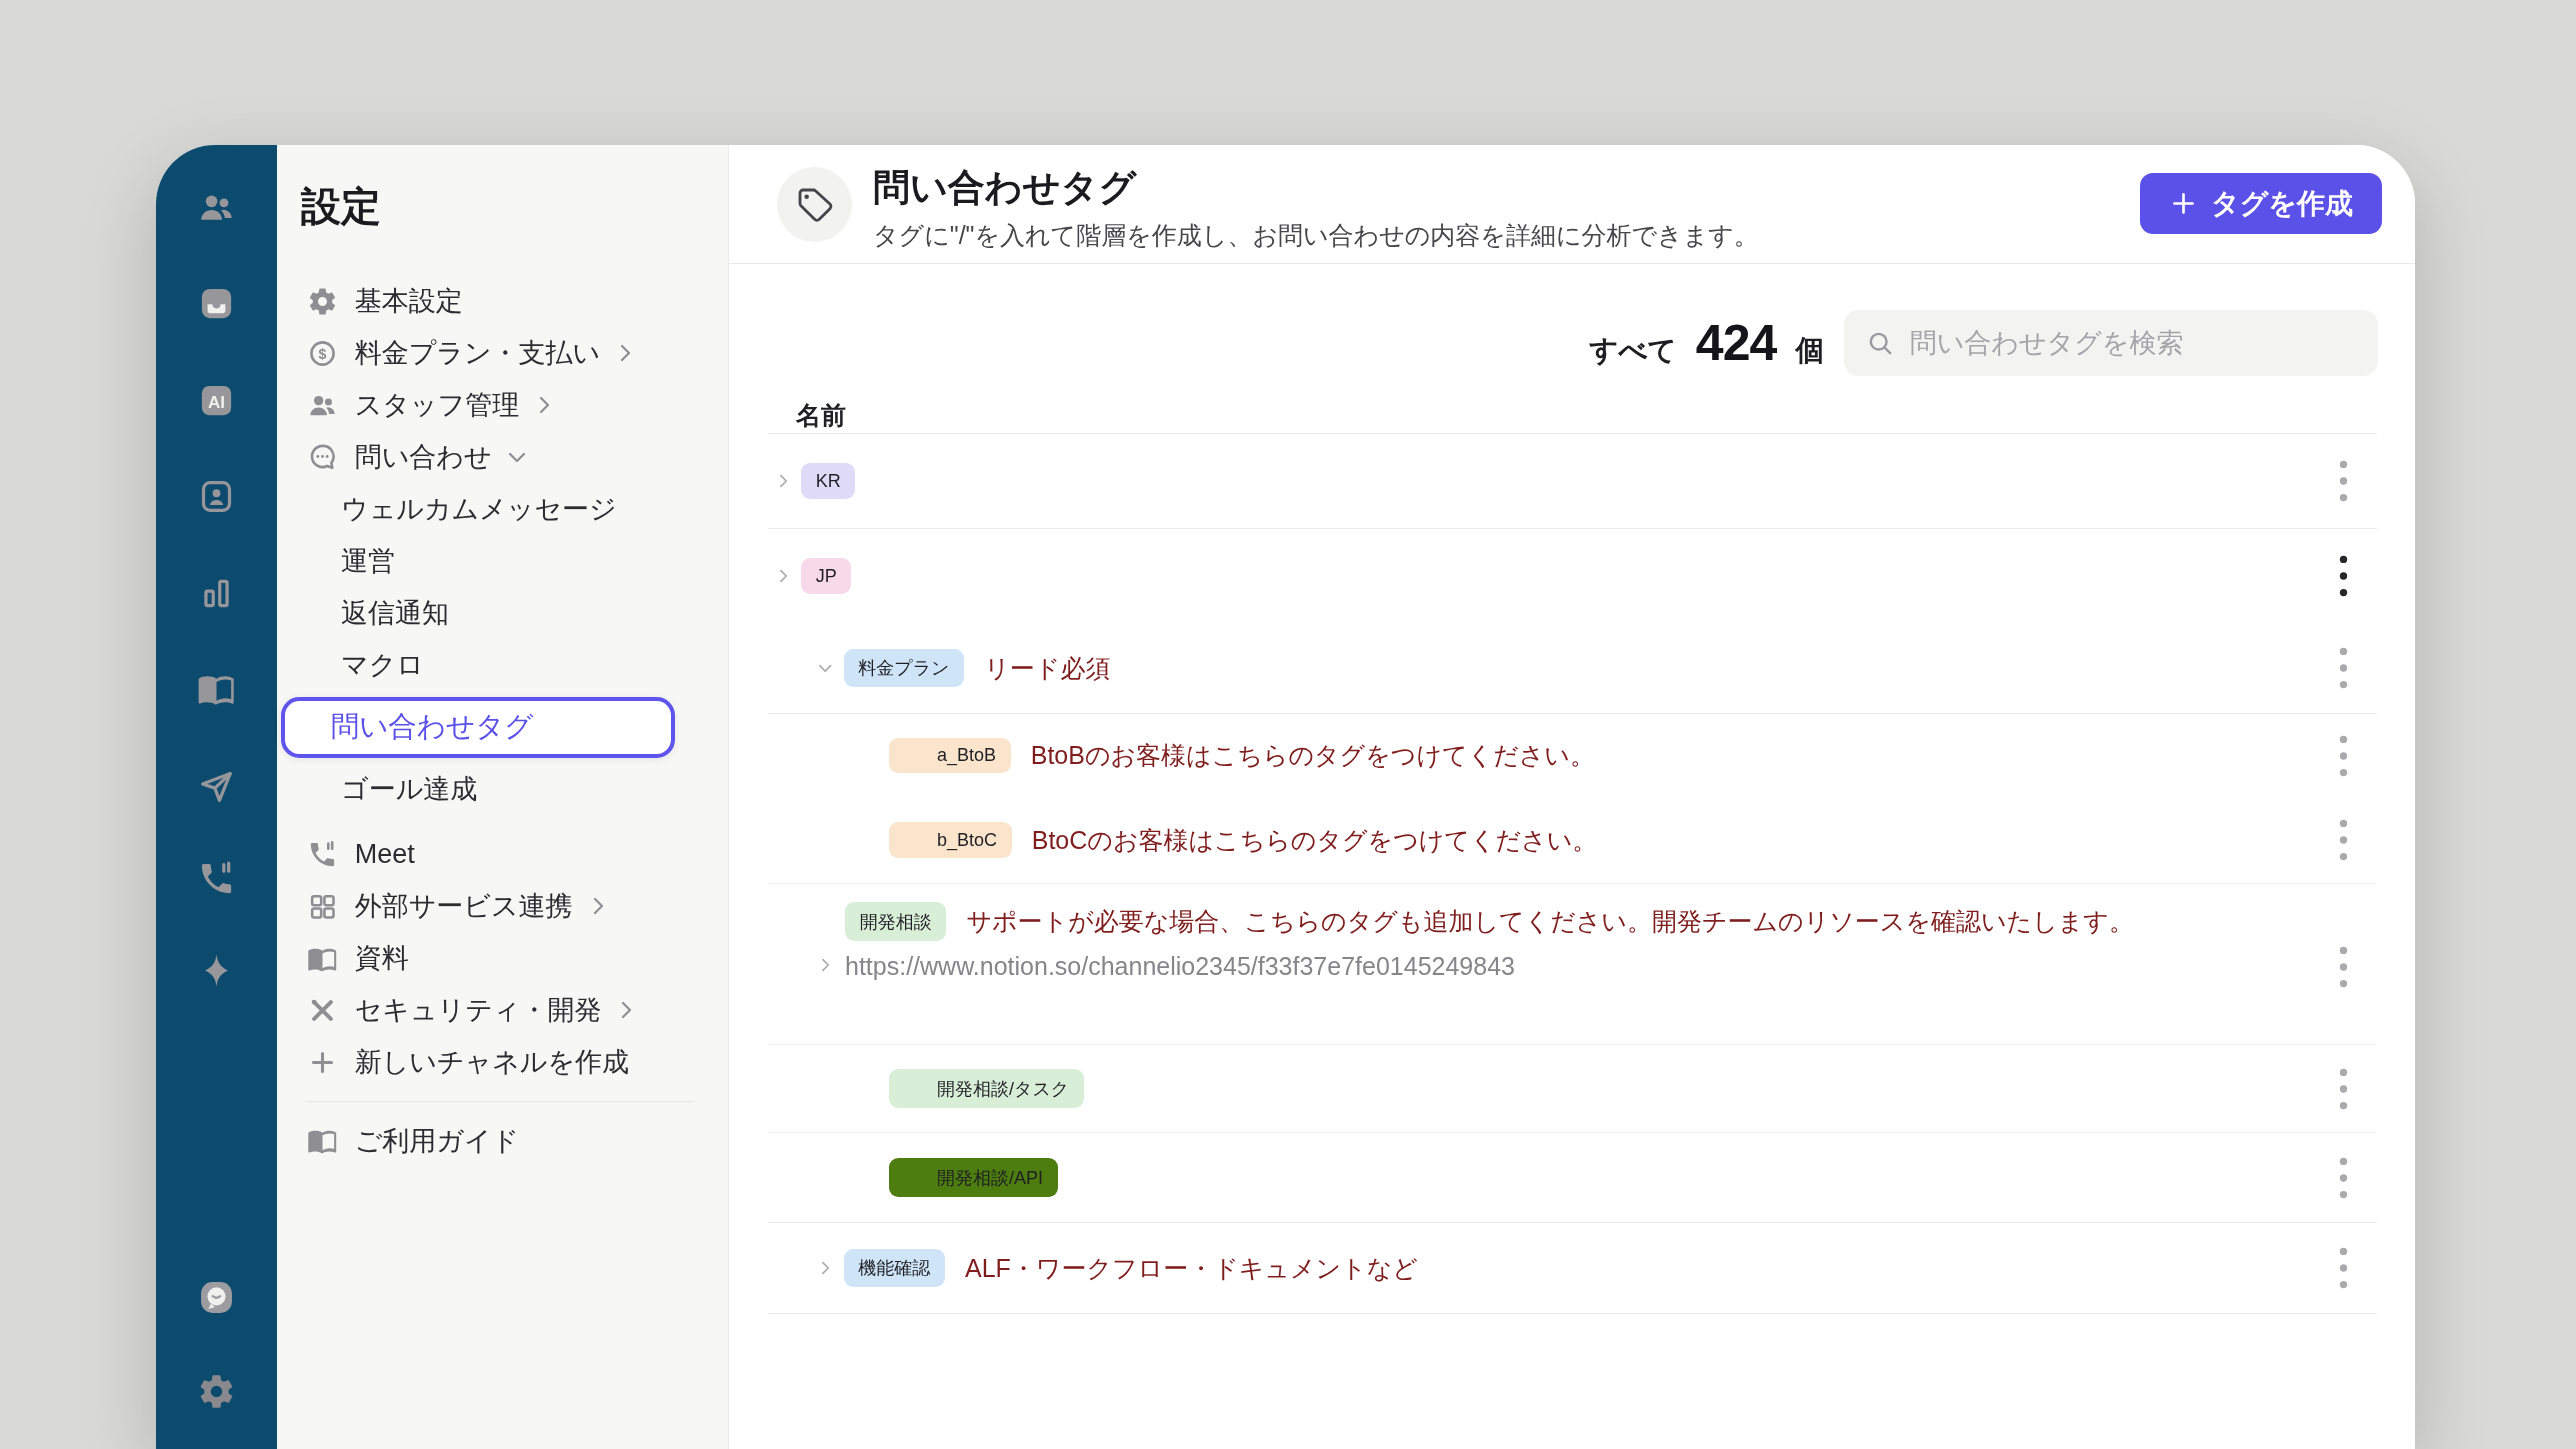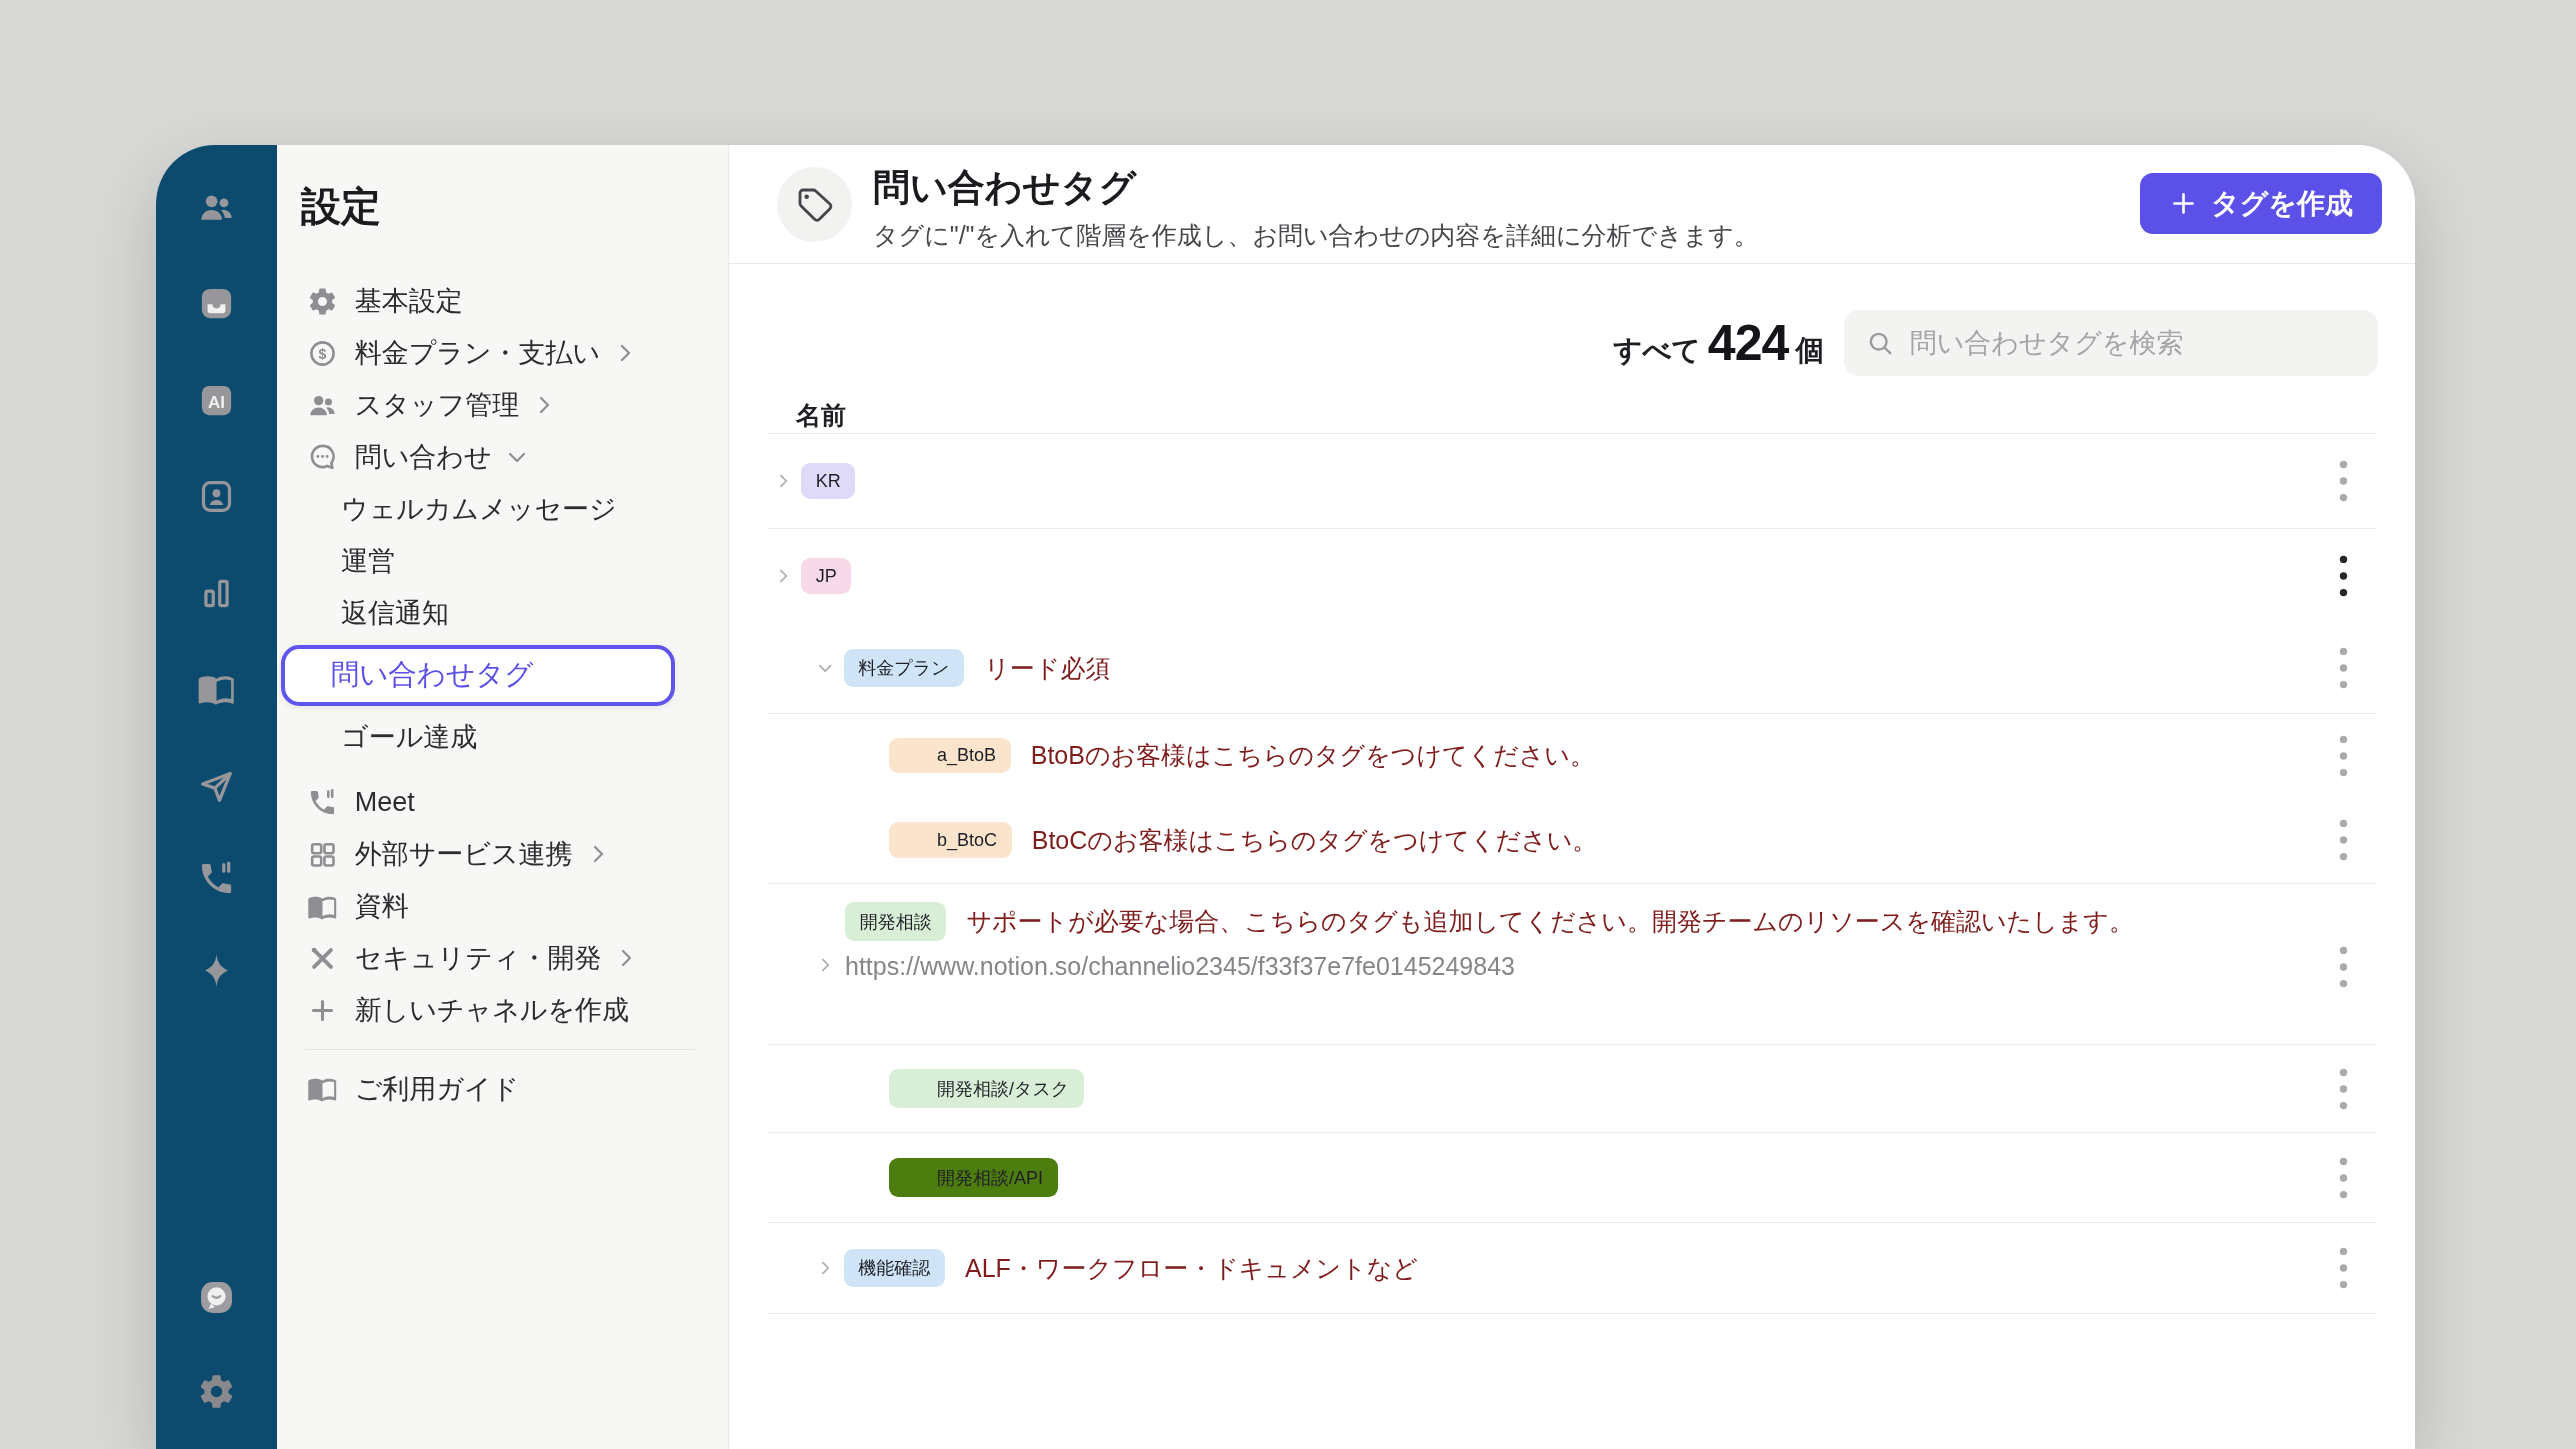--- a/index.html
+++ b/index.html
@@ -48,21 +48,21 @@
            background:#F2F2F1; display:flex; align-items:center; justify-content:center; color:#45454B; }
   .hicon svg { width:40px; height:40px; }
   .htitle { position:absolute; left:144px; top:18.4px; font-size:37px; font-weight:700; color:#1A1A1F; }
   .hsub { position:absolute; left:144px; top:74px; font-size:25px; color:#46464B; }
   .create-btn { position:absolute; right:33px; top:28px; height:61px; padding:0 29px;
                 background:#5B51E8; border:none; border-radius:13px; color:#fff;
                 font-size:28px; font-weight:700; font-family:inherit;
                 display:flex; align-items:center; gap:13px; cursor:pointer; }
   .create-btn svg { width:29px; height:29px; }
   .toolbar { position:absolute; top:165px; right:37px; display:flex; align-items:center; gap:20px; }
-  .count { display:flex; align-items:baseline; gap:7px; white-space:nowrap; }
+  .count { display:flex; align-items:baseline; gap:19px; white-space:nowrap; }
   .count .cp { font-size:28.5px; font-weight:700; color:#1E1E23; }
   .count .cn { font-size:50px; font-weight:800; color:#141419; letter-spacing:-0.9px; }
   .count .cu { font-size:28.5px; font-weight:700; color:#1E1E23; }
   .search { width:534px; height:66px; background:#F3F3F1; border-radius:14.7px;
             display:flex; align-items:center; gap:14.7px; padding:0 22px; }
   .search svg { width:29px; height:29px; color:#9A9A9F; flex:none; }
   .search input { flex:1; border:none; outline:none; background:transparent;
                   font-size:27px; color:#4A4A4F; font-family:inherit; }
   .search input::placeholder { color:#A4A4A9; }
   
@@ -259,20 +259,23 @@
 
       <div class="mi sub">
           <span>ウェルカムメッセージ</span>
         </div>
       <div class="mi sub">
           <span>運営</span>
         </div>
       <div class="mi sub">
           <span>返信通知</span>
         </div>
+      <div class="mi sub">
+          <span>マクロ</span>
+        </div>
       <div class="mi sub active">
           <span>問い合わせタグ</span>
         </div>
       <div class="mi sub">
           <span>ゴール達成</span>
         </div>
 
       <div class="mi grp">
         <span class="micon">
             <svg viewBox="0 0 24 24">

